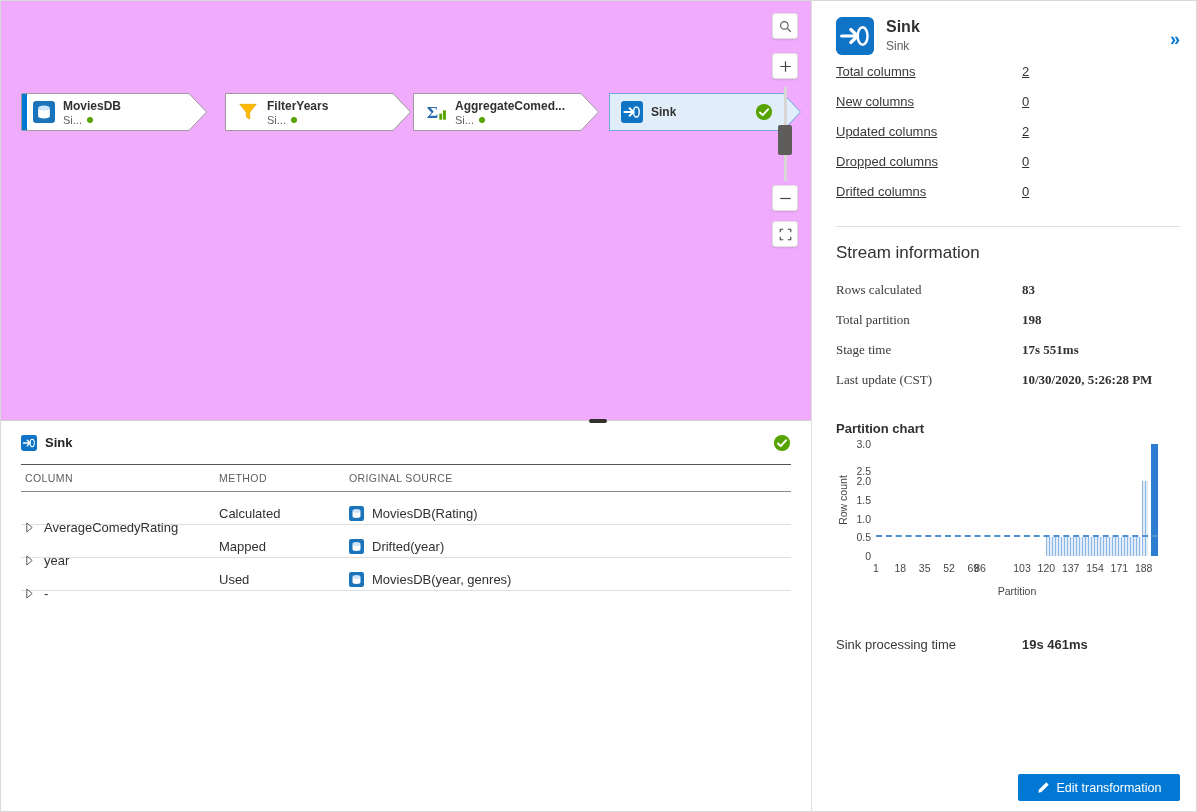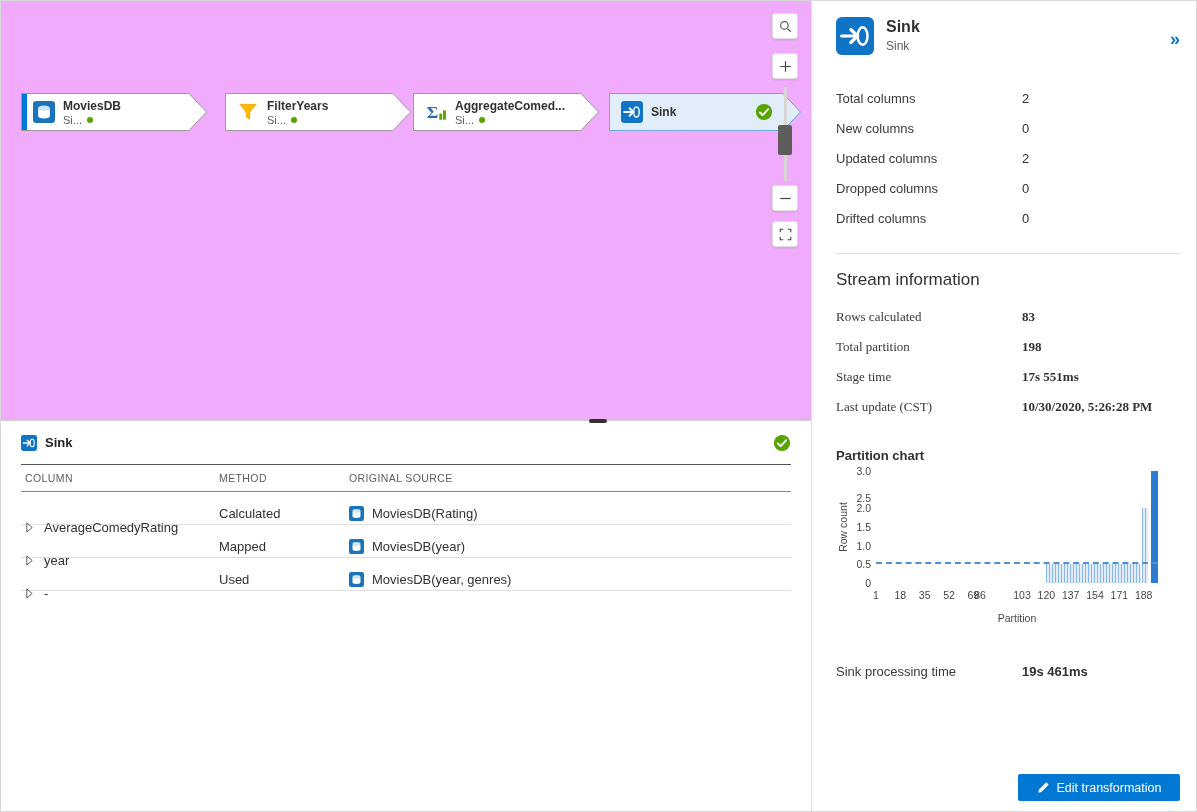--- a/index.html
+++ b/index.html
@@ -54,21 +54,21 @@
   .rp-icon svg { width:38px; height:38px; }
   .rp-titles { margin-left:12px; }
   .rp-title { font-size:16px; font-weight:600; color:#323130; padding-top:1px; }
   .rp-sub { font-size:12px; color:#605e5c; margin-top:3px; }
   .rp-collapse { margin-left:auto; color:#0078d4; font-size:18px; font-weight:700; line-height:1; padding-top:6px; cursor:pointer; background:none; border:none; font-family:inherit; }
 
   .kv { display:grid; grid-template-columns:186px 1fr; min-height:30px; align-items:center; font-size:13px; }
   .kv .k { color:#3b3a39; }
   .kv .v { color:#323130; }
   .kv.bold .v { font-weight:700; }
-  #stats { margin-top:28px; }
+  #stats { margin-top:1px;text-decoration:underline; }
   .divider { border-top:1px solid #e1dfdd; margin-top:20px; }
   .section-h { font-size:17px; font-weight:400; color:#323130; margin-top:16px; }
   #stream-rows { margin-top:12px;font-family:Liberation Serif, serif; }
   .chart-title { font-size:13px; font-weight:700; color:#323130; margin-top:26px; }
 
   .chart { display:flex; margin-top:8px; }
   .ylab { width:14px; position:relative; }
   .ylab span { position:absolute; top:50%; left:50%; transform:translate(-50%,-50%) rotate(-90deg); font-size:10.5px; color:#484644; white-space:nowrap; }
   .yticks { width:26px; position:relative; height:112px; font-size:10.5px; color:#484644; }
   .yticks span { position:absolute; right:5px; transform:translateY(-50%); }
@@ -249,21 +249,21 @@
             </span>
             <span>Mapped</span>
             <span class="cell-src">
               <span class="src-icon">
                 <svg viewBox="0 0 20 20">
                   <rect width="20" height="20" rx="3" fill="#1a74bc"></rect>
                   <ellipse cx="10" cy="6.2" rx="5.3" ry="2.1" fill="#cfe6fa"></ellipse>
                   <path d="M4.7 6.2 L4.7 13.8 A5.3 2.1 0 0 0 15.3 13.8 L15.3 6.2 A5.3 2.1 0 0 1 4.7 6.2 Z" fill="#ffffff"></path>
                 </svg>
               </span>
-              <span>MoviesDB(year)</span>
+              <span>Drifted(year)</span>
             </span>
           </div>
           <div class="bp-row">
             <span class="cell-col">
               <span class="expander">
                 <svg viewBox="0 0 10 12" fill="none" stroke="#605e5c" stroke-width="1.1" stroke-linejoin="round">
                   <path d="M2 1 L8 6 L2 11 Z"></path>
                 </svg>
               </span>
               <span>-</span>

